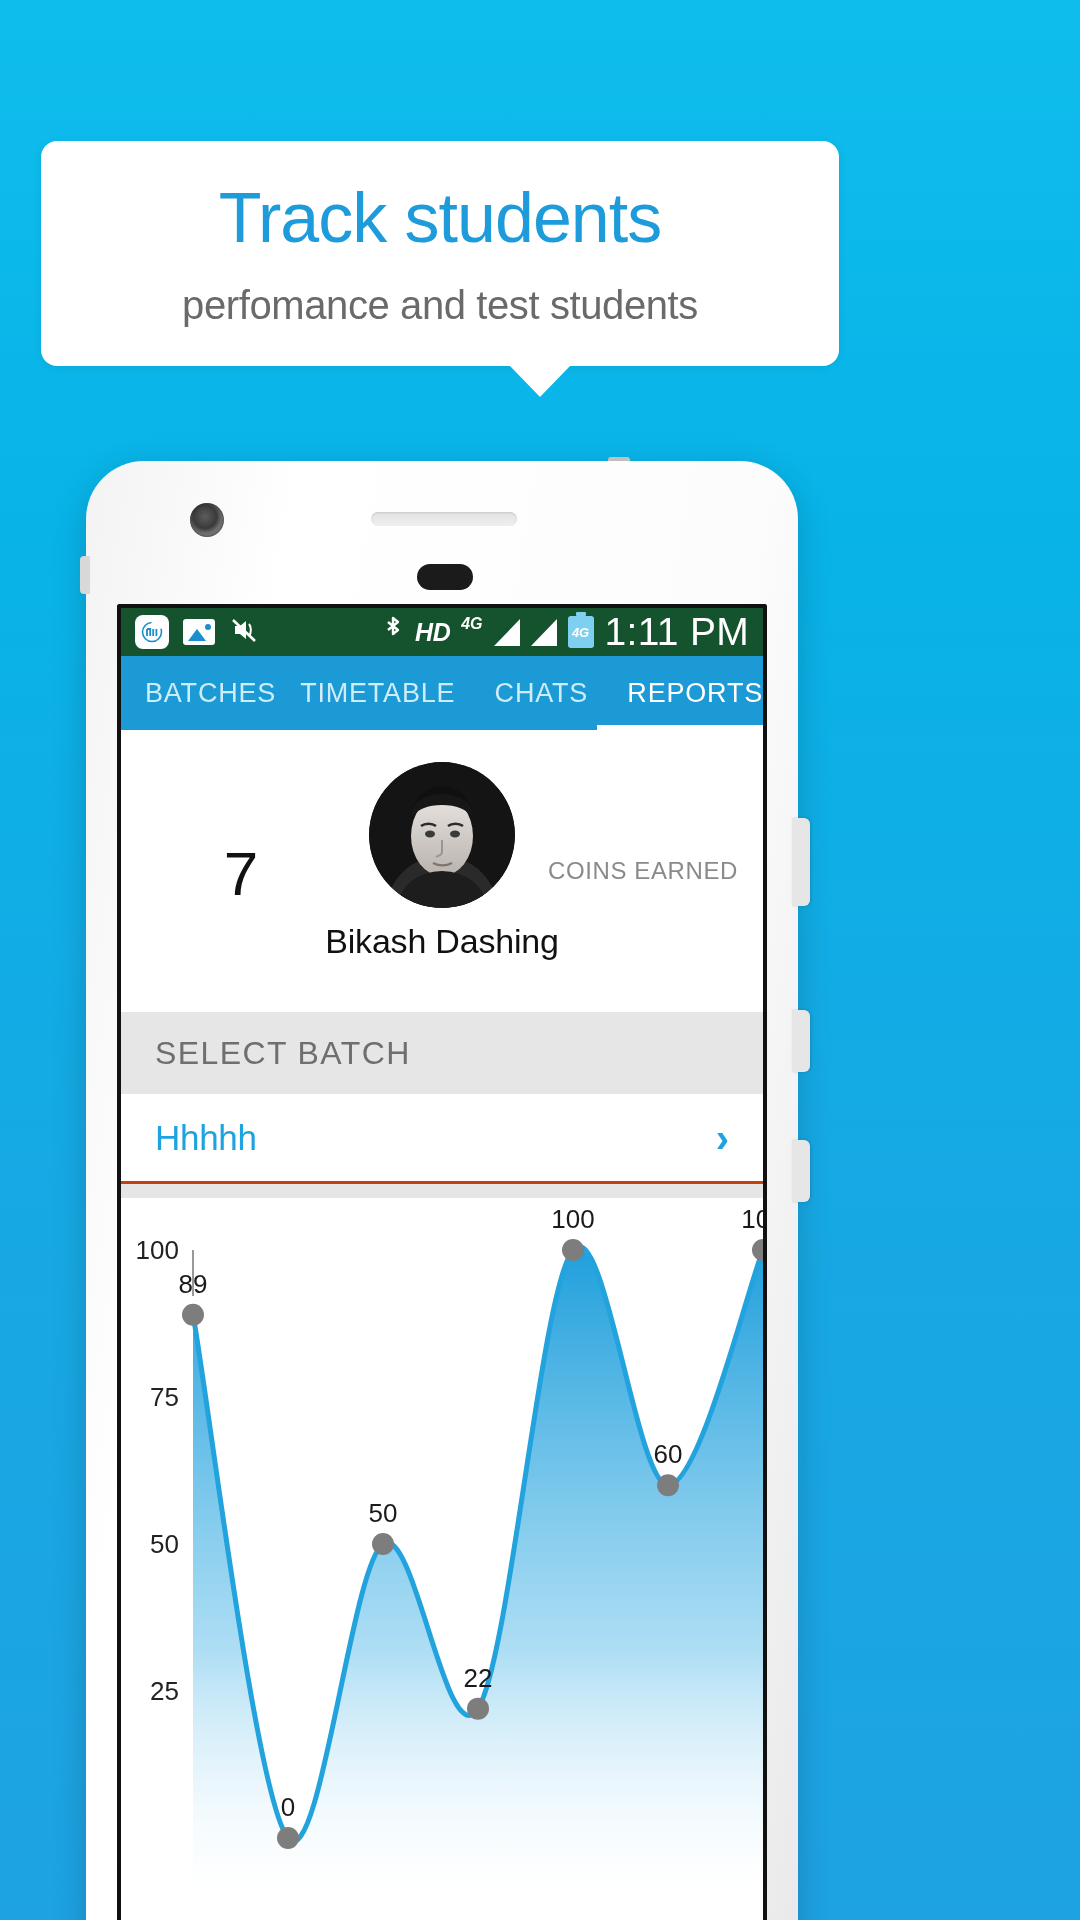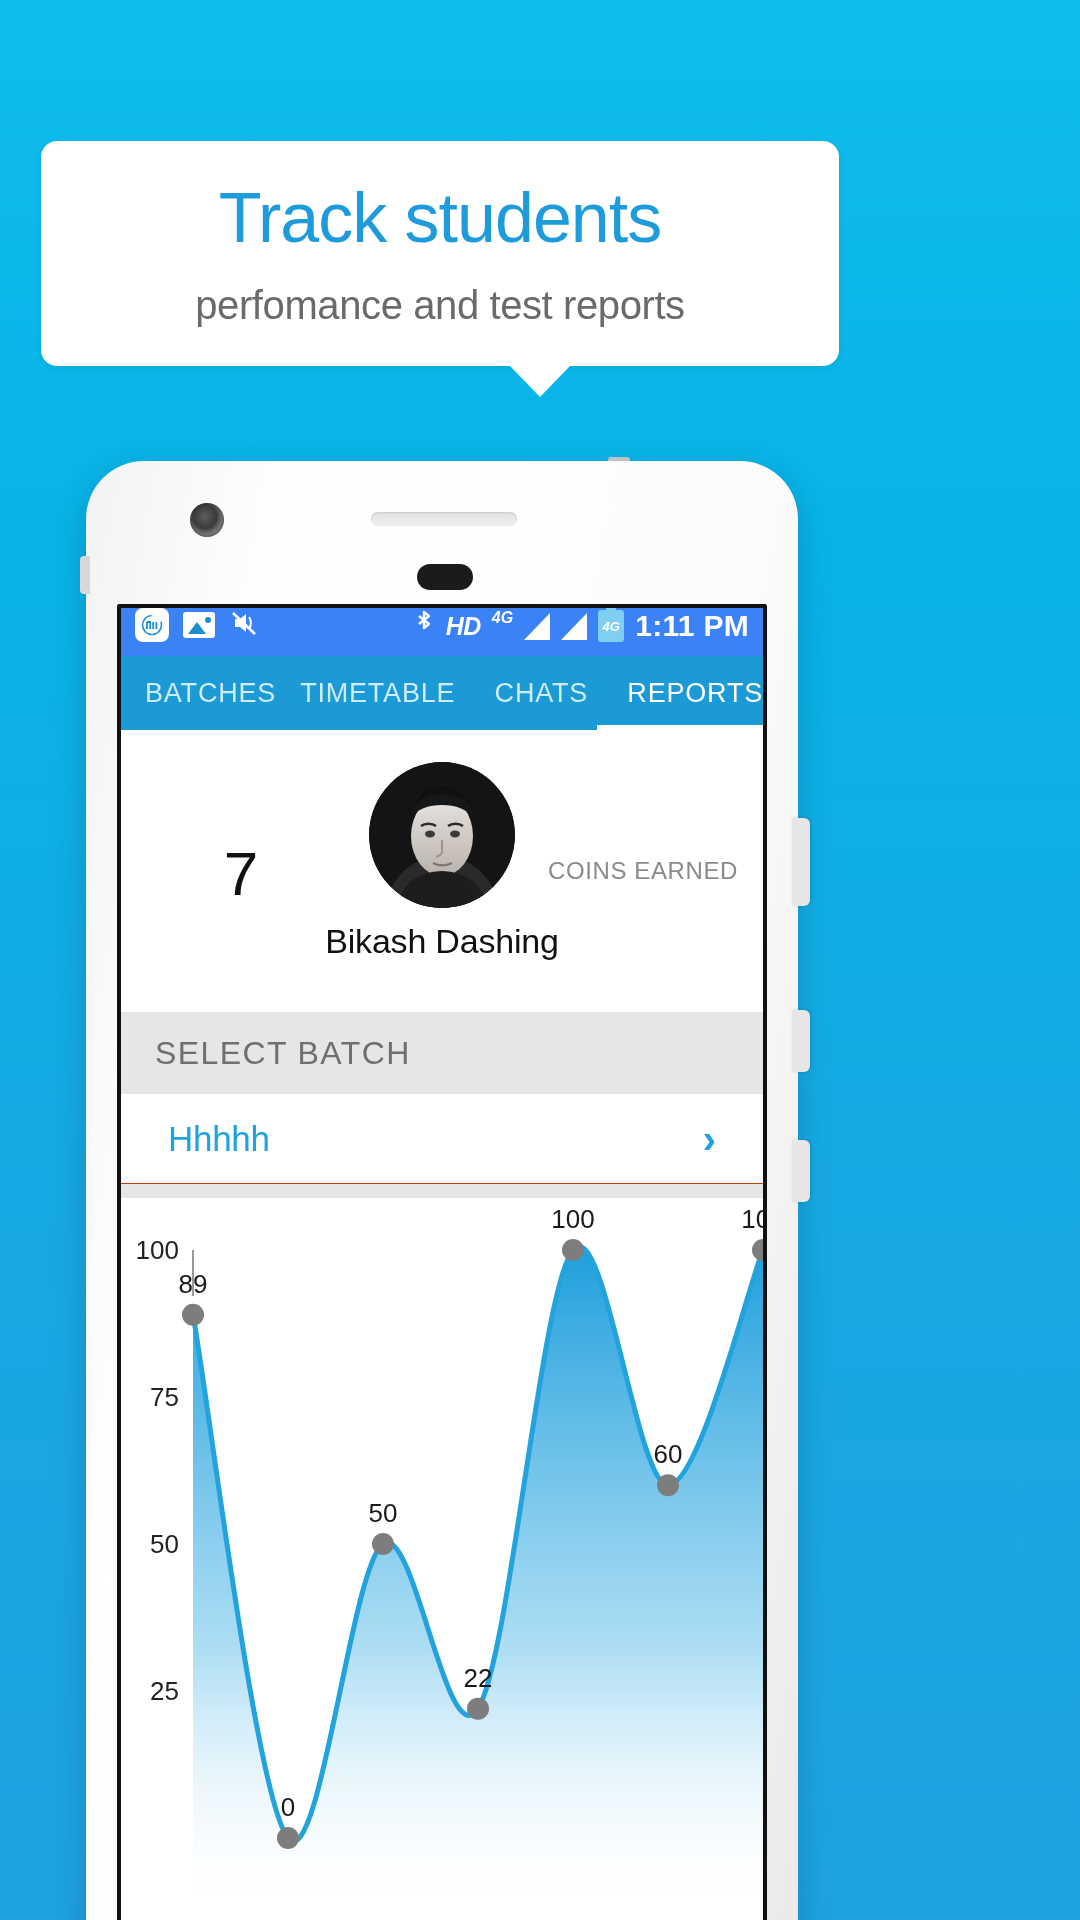--- a/index.html
+++ b/index.html
@@ -70,21 +70,21 @@
   
   .screen{
     position:absolute; left:117px; top:604px; width:650px; height:1316px;
     background:#ffffff; overflow:hidden;
     border:4px solid #111; border-bottom:none;
     border-radius:3px 3px 0 0;
   }
 
   
   .statusbar{
-    height:48px; background:#3b82f6; display:flex; align-items:flex-start;
+    height:48px; background:#14532d; display:flex; align-items:center;
     padding:0 14px; color:#fff;
   }
   .sb-left{ display:flex; align-items:center; gap:14px; }
   .mi-ico{
     width:34px;height:34px;background:#fff;border-radius:8px;
     display:flex;align-items:center;justify-content:center;
   }
   .mi-ico svg{ display:block; }
   .img-ico{ width:32px;height:26px;background:#fff;border-radius:3px;position:relative;overflow:hidden;}
   .img-ico::before{
@@ -97,21 +97,21 @@
   .sb-right{ margin-left:auto; display:flex; align-items:center; gap:11px; }
   .hd{ font-style:italic; font-weight:700; font-size:25px; letter-spacing:-.5px; }
   .g4{ font-style:italic; font-weight:700; font-size:16px; position:relative; top:-8px; }
   .sig{ width:0;height:0;border-left:26px solid transparent;border-bottom:27px solid #fff; }
   .batt{
     width:26px;height:32px;background:#7fd0f0;border-radius:3px;position:relative;
     display:flex;align-items:center;justify-content:center;
     font-size:13px;font-weight:700;font-style:italic;color:#fff;
   }
   .batt::before{content:"";position:absolute;top:-4px;left:8px;width:10px;height:4px;background:#7fd0f0;border-radius:1px;}
-  .clock{ font-size:30px; font-weight:700; letter-spacing:.3px; }
+  .clock{ font-size:39px; font-weight:400; letter-spacing:.3px; }
 
   
   .tabs{
     height:74px; background:#1b9ad6; display:flex; align-items:center;
     position:relative;
   }
   .tab{
     flex:1; text-align:center; color:#cfecfa; font-size:27px; letter-spacing:.8px;
     text-transform:uppercase; white-space:nowrap;margin-left:24px;
   }
@@ -139,37 +139,37 @@
   .uname{ font-size:34px; color:#111; margin-top:14px; letter-spacing:-.2px; }
 
   
   .sec-head{
     height:82px; background:#e6e6e6; display:flex; align-items:center;
     padding:0 34px; color:#6f6f6f; font-size:32px; letter-spacing:1.4px;
   }
   
   .batch-row{
     height:90px; background:#fff; display:flex; align-items:center;
-    padding:0 47px; border-bottom:1px solid #c2410c;
+    padding:0 34px; border-bottom:3px solid #c2410c;
   }
   .batch-name{ color:#1fa3e0; font-size:35px; letter-spacing:-.3px;}
   .chev{ margin-left:auto; color:#1fa3e0; font-size:40px; font-weight:700; line-height:1;}
 
   .thin-bar{ height:14px; background:#e6e6e6; }
 
   
   .chart{ position:relative; background:#fff; height:720px; }
   .chart svg{ display:block; }
 </style>
 </head>
 <body>
 
 <div class="bubble">
   <h1>Track students</h1>
-  <h2>perfomance and test reports</h2>
+  <h2>perfomance and test students</h2>
 </div>
 <div class="bubble-tail"></div>
 
 <div class="phone-top-nub"></div>
 <div class="phone"></div>
 <div class="phone-left-nub"></div>
 <div class="phone-side-btn sb1"></div>
 <div class="phone-side-btn sb2"></div>
 <div class="phone-side-btn sb3"></div>
 <div class="camera"></div>

